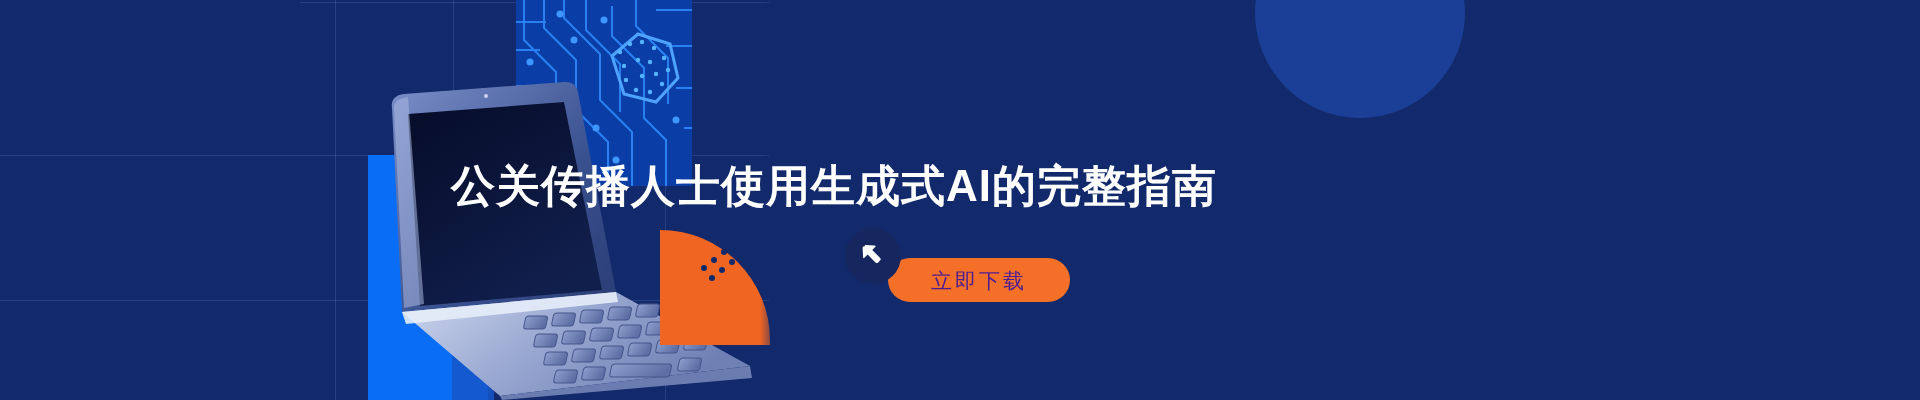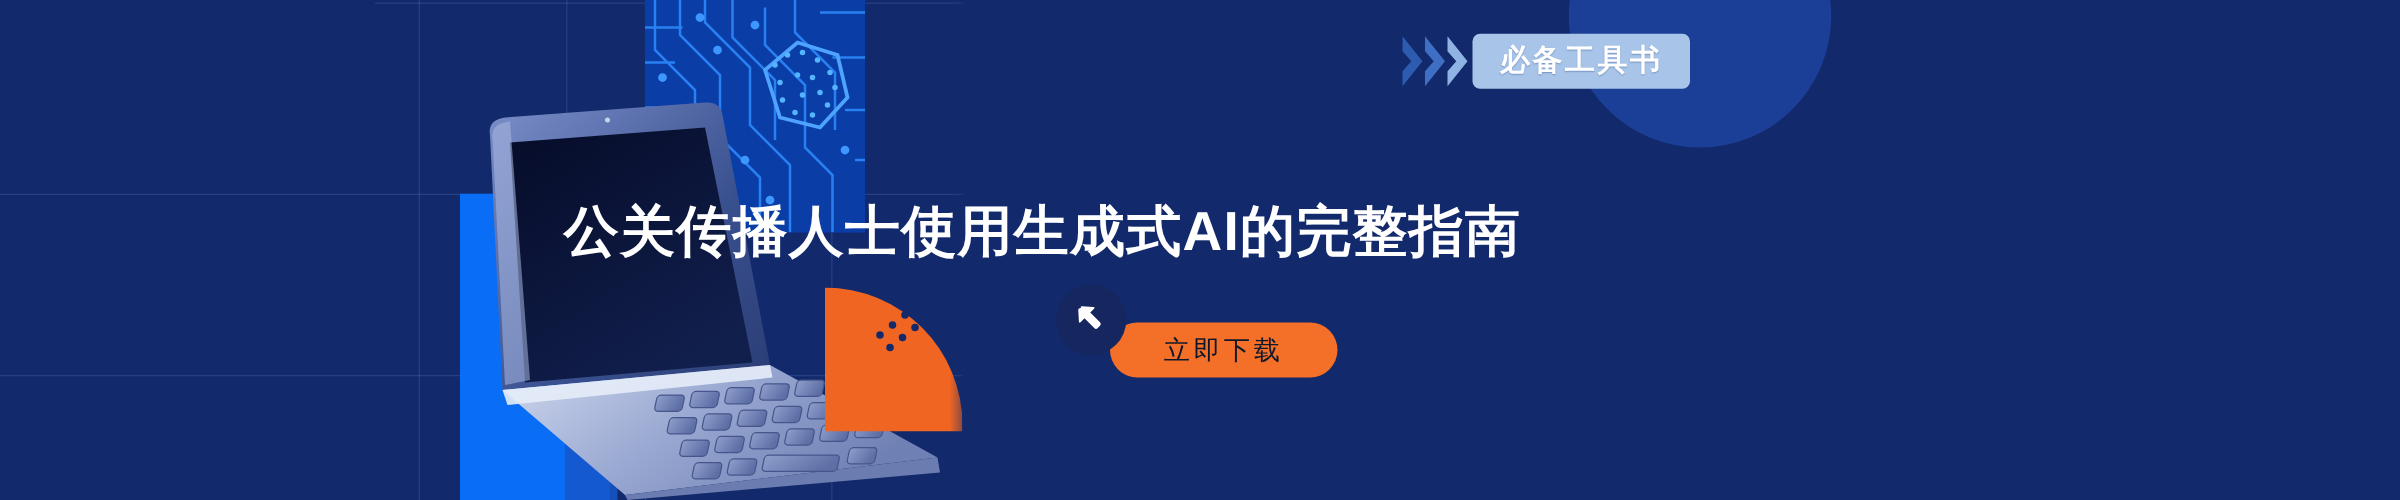--- a/index.html
+++ b/index.html
@@ -146,21 +146,21 @@
     width:182px;height:44px;
     background:#f47028;
     border-radius:24px;
     display:flex;align-items:center;justify-content:center;
     cursor:pointer;
     border:none;
     z-index:21;
     padding:0;
   }
   .cta span{
-    color:#0f172a;
+    color:#4c1d95;
     font-size:21px;
     font-weight:400;
     letter-spacing:3px;
     line-height:1;
     white-space:nowrap;
   }
 </style>
 </head>
 <body>
 
@@ -318,42 +318,20 @@
         </g>
       </svg>
     </div>
 
     <div class="art-mask-soft"></div>
     <div class="art-mask"></div>
   </div>
 
   <div class="badge-circle"></div>
 
-  <div class="badge">
-    <div class="chevrons">
-      <div class="chev">
-        <svg width="22" height="44" viewBox="0 0 22 44">
-            <path d="M2 2 L18 22 L2 42 L2 30 L9 22 L2 14 Z" fill="#2d5bb0"></path>
-          </svg>
-      </div>
-      <div class="chev">
-        <svg width="22" height="44" viewBox="0 0 22 44">
-            <path d="M2 2 L18 22 L2 42 L2 30 L9 22 L2 14 Z" fill="#3f6fc4"></path>
-          </svg>
-      </div>
-      <div class="chev">
-        <svg width="22" height="44" viewBox="0 0 22 44">
-            <path d="M2 2 L18 22 L2 42 L2 30 L9 22 L2 14 Z" fill="#8fb3e2"></path>
-          </svg>
-      </div>
-    </div>
-    <div class="badge-pill">
-      <span>必备工具书</span>
-    </div>
-  </div>
 
   <div class="headline">公关传播人士使用生成式AI的完整指南</div>
 
   <div class="cursor-circle">
     <svg width="28" height="28" viewBox="0 0 28 28" xmlns="http://www.w3.org/2000/svg">
       <path d="M6 4 Q5 3 6.5 3 L15.5 3.5 Q17.5 3.6 16.2 5 L13.2 8 L21 15.8 Q22.4 17.2 21 18.6 L19.2 20.4 Q17.8 21.8 16.4 20.4 L8.6 12.6 L5.6 15.6 Q4.2 17 4.1 15 L3.6 6 Q3.5 4.5 5 4.6 Z" fill="#ffffff"></path>
     </svg>
   </div>
 
   <button class="cta">

